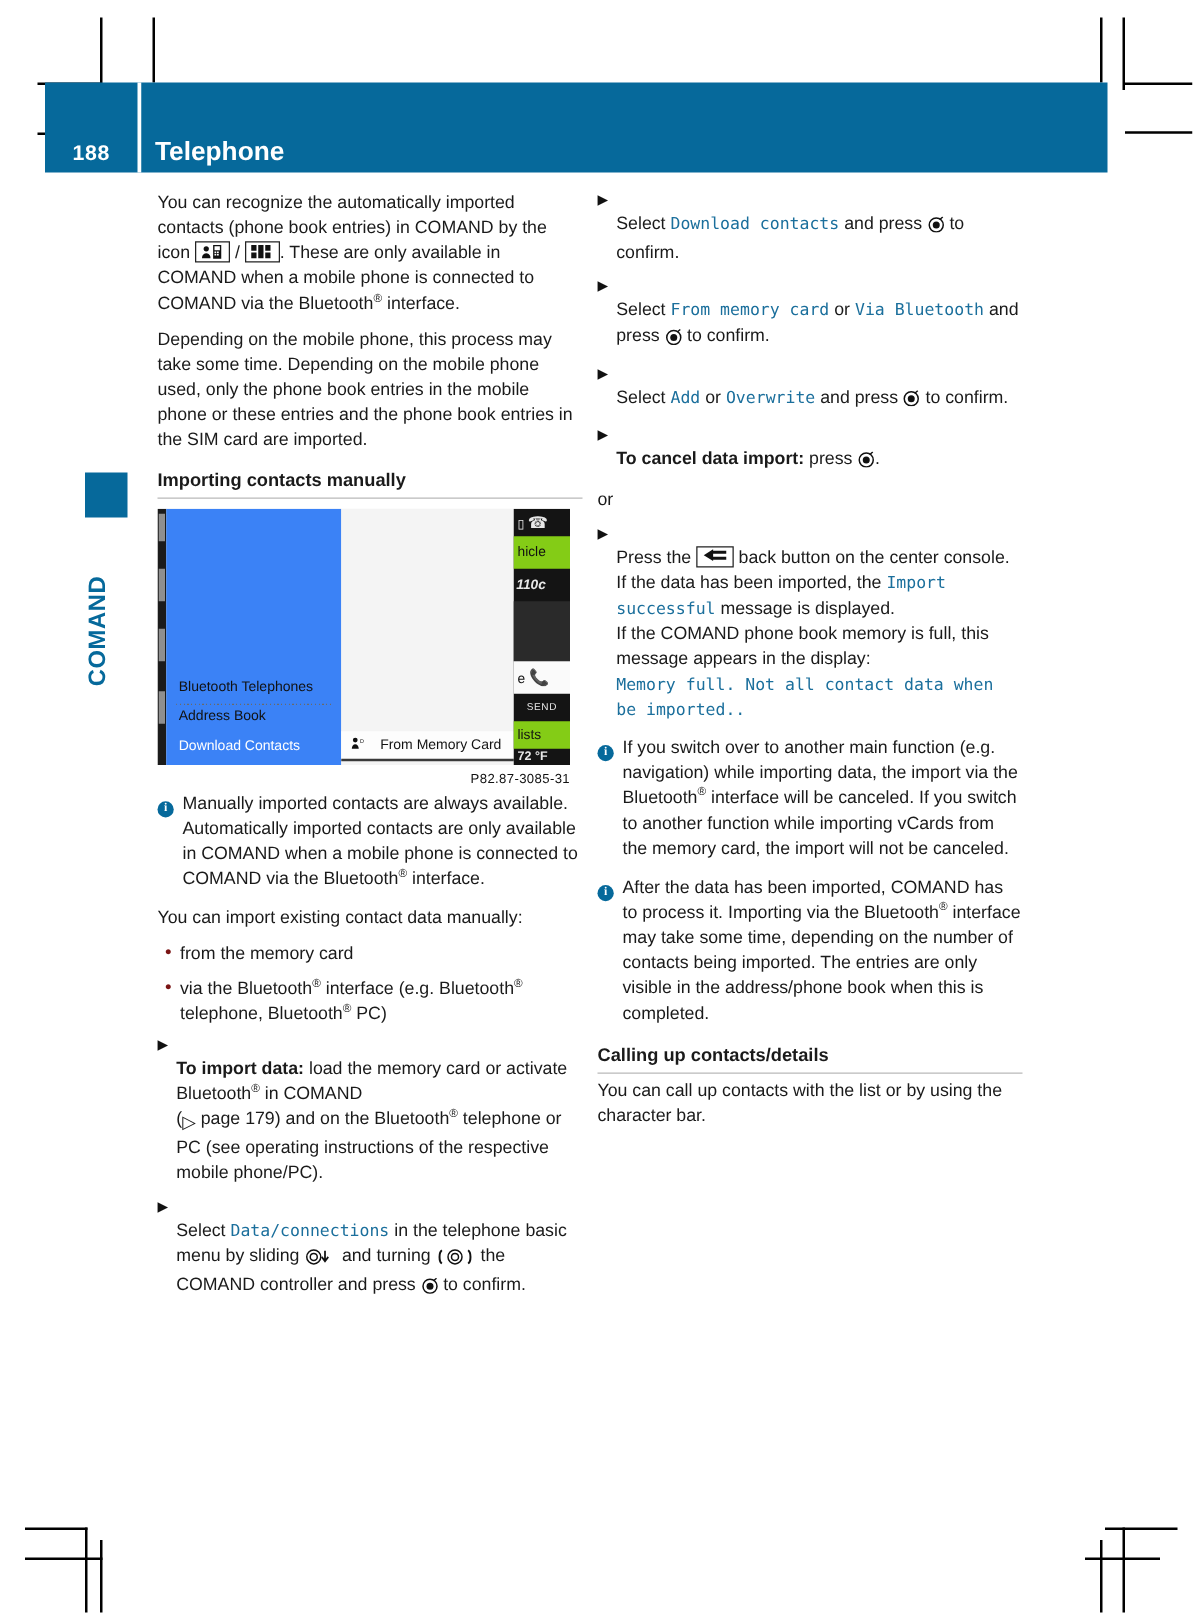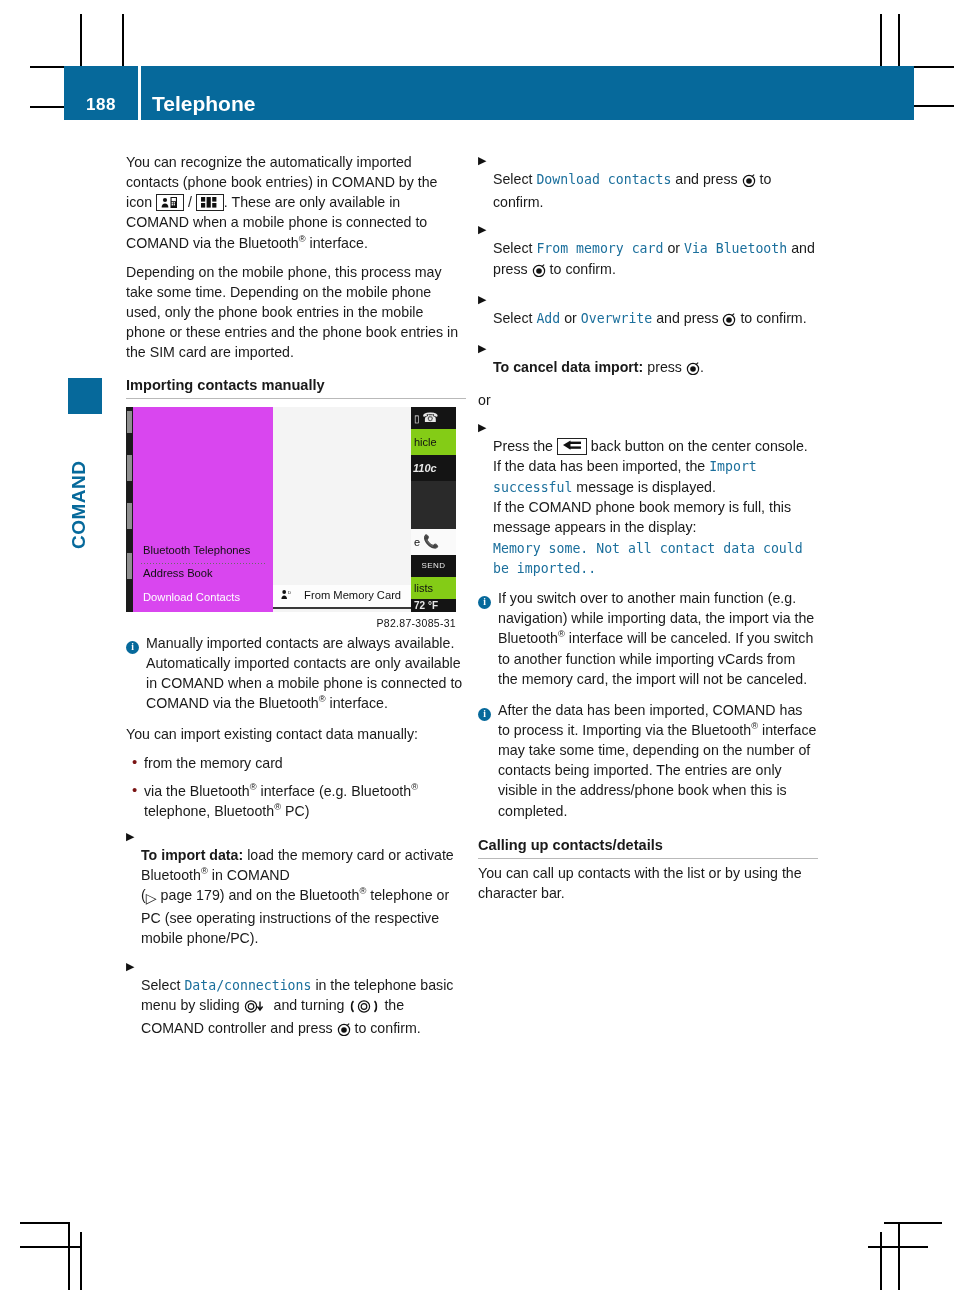--- a/index.html
+++ b/index.html
@@ -11,21 +11,21 @@
     color: #1a1a1a;
     position: relative;
     overflow: hidden;
   }
 
   
   .cropmark { position:absolute; background:#000; }
 
   
   .header {
-    position:absolute; left:64px; top:66px; width:850px; height:54px;
+    position:absolute; left:36px; top:66px; width:850px; height:72px;
     background: var(--brand);
   }
   .header .pagenum {
     position:absolute; left:0; top:0; width:74px; height:100%;
     color:#fff; font-size:17px; font-weight:bold;
     display:flex; align-items:flex-end; justify-content:center;
     padding-bottom:5px; letter-spacing:0.5px;
   }
   .header .divider {
     position:absolute; left:74px; top:0; width:3px; height:100%; background:#fff;
@@ -109,21 +109,21 @@
     font-family:"Liberation Sans", sans-serif; letter-spacing:0.3px;
   }
   .comand {
     position:relative; width:330px; height:205px; background:#f2f2f2;
     overflow:hidden; font-family:"Liberation Sans", sans-serif;
   }
   .cm-leftbar { position:absolute; left:0; top:0; width:7px; height:100%; background:#1b1b1b; }
   .cm-leftbar span { position:absolute; left:1px; width:5px; background:#8f8f8f; }
   .cm-menu {
     position:absolute; left:7px; top:0; width:140px; height:100%;
-    background:#d946ef;
+    background:#3b82f6;
   }
   .cm-menu .mi {
     position:absolute; left:10px; font-size:11.2px; color:#111; white-space:nowrap;
   }
   .cm-menu .mi.sel { color:#fff; }
   .cm-menu .dots {
     position:absolute; left:8px; width:124px; height:1px;
     background-image: repeating-linear-gradient(to right,#6a6a6a 0 1px, transparent 1px 3px);
   }
   .cm-sub { position:absolute; left:147px; top:0; width:138px; height:100%; background:#f4f4f4; }
@@ -344,21 +344,21 @@
     <div class="tri">▶</div>
     <div class="stxt"><span>Press the</span>
       <span class="boxicon"><svg width="22" height="12" viewBox="0 0 22 12">
             <path d="M9 1.6h11v2.4H9z" fill="#111"></path>
             <path d="M9 6.4h11v2.4H9z" fill="#111"></path>
             <path d="M9.5 0.4L2 5.1l7.5 4.6z" fill="#111"></path>
           </svg></span>
       <span>back button on the center console.</span><br>
       <span>If the data has been imported, the</span> <span class="mono" style="color: rgb(27, 111, 156);">Import successful</span> <span>message is displayed.</span><br>
       <span>If the COMAND phone book memory is full, this message appears in the display:</span><br>
-      <span class="mono" style="color: rgb(27, 111, 156);">Memory some. Not all contact data could be imported..</span></div>
+      <span class="mono" style="color: rgb(27, 111, 156);">Memory full. Not all contact data when be imported..</span></div>
   </div>
 
   <div class="note">
     <div class="ibox"><span class="i-icon">i</span></div>
     <div class="ntxt"><span>If you switch over to another main function (e.g. navigation) while importing data, the import via the Bluetooth</span><sup class="reg">®</sup> <span>interface will be canceled. If you switch to another function while importing vCards from the memory card, the import will not be canceled.</span></div>
   </div>
 
   <div class="note">
     <div class="ibox"><span class="i-icon">i</span></div>
     <div class="ntxt"><span>After the data has been imported, COMAND has to process it. Importing via the Bluetooth</span><sup class="reg">®</sup> <span>interface may take some time, depending on the number of contacts being imported. The entries are only visible in the address/phone book when this is completed.</span></div>

